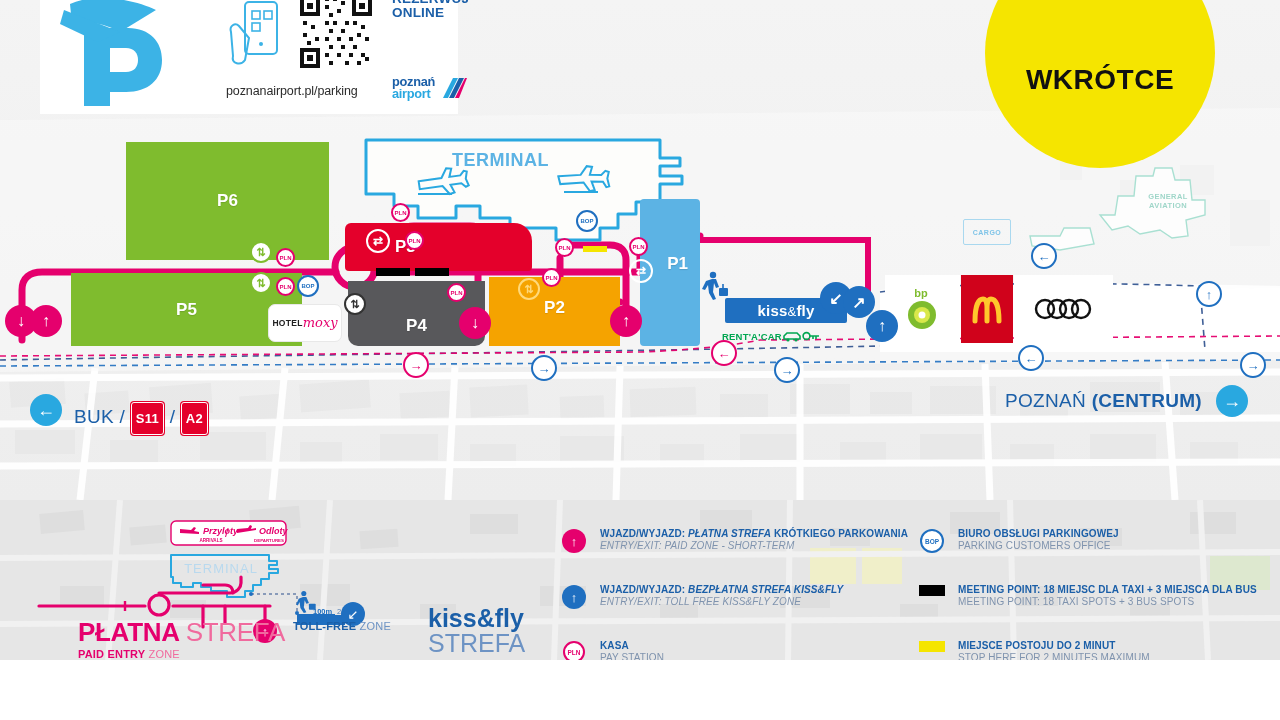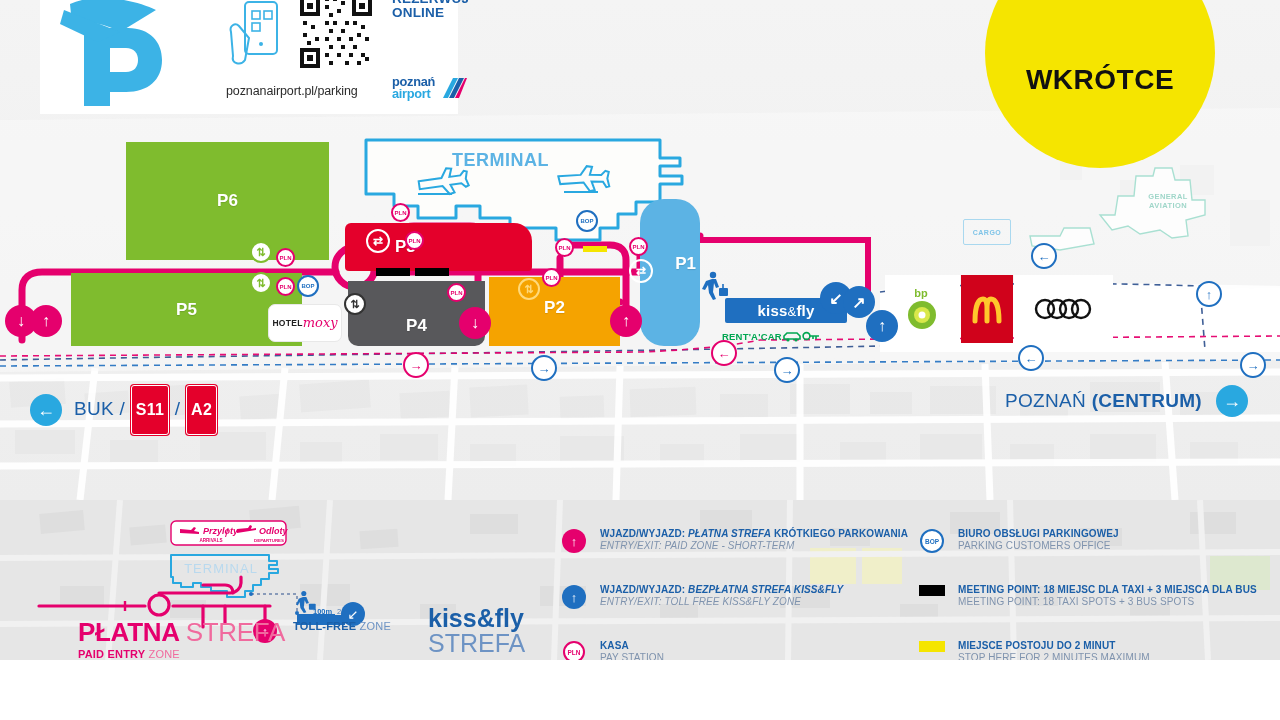--- a/index.html
+++ b/index.html
@@ -149,23 +149,24 @@
   .nav-left { position:absolute; left:30px; top:0; display:flex; align-items:center; gap:12px; }
   .nav-right { position:absolute; right:32px; top:0; display:flex; align-items:center; gap:14px; }
   .nav-circle {
     width:32px; height:32px; border-radius:50%; background:#29a8e0; color:#fff;
     display:flex; align-items:center; justify-content:center; font-size:18px;
   }
   .nav-text { font-size:19px; color:#1b5fa8; letter-spacing:.3px; }
   .nav-text .bold { font-weight:bold; }
   .road-badge {
     display:inline-flex; align-items:center; justify-content:center;
-    background:#e4002b; color:#fff; font-size:16px; font-weight:bold;
-    border:1.4px solid #fff; border-radius:3px; padding:15px 4px; min-width:22px;
+    background:#e4002b; color:#fff; font-size:13px; font-weight:bold;
+    border:1.4px solid #fff; border-radius:3px; padding:8px 4px; min-width:22px;
     box-shadow:0 0 0 1px #e4002b;
+    margin-top:17px;
   }
   .slash { font-size:19px; color:#1b5fa8; }
 
   
   .legend { position:absolute; left:0; top:500px; width:1280px; height:175px; }
   .legend-diagram { position:absolute; left:25px; top:15px; width:520px; height:150px; }
 
   .zone-pl { position:absolute; left:78px; top:118px; }
   .zone-title { font-size:26px; font-weight:bold; letter-spacing:-.3px; line-height:28px; }
   .zone-sub { font-size:11px; font-weight:bold; letter-spacing:.2px; margin-top:2px;}
@@ -313,21 +314,21 @@
     </div>
     <div class="lot p3" style="justify-content:flex-start;padding-left:50px;">
       <span class="lot-label">P3</span>
     </div>
     <div class="lot p4" style="align-items:flex-end;padding-bottom:10px;">
       <span class="lot-label">P4</span>
     </div>
     <div class="lot p2" style="padding-bottom:8px;">
       <span class="lot-label">P2</span>
     </div>
-    <div class="lot p1" style="align-items:flex-start;padding-top:55px;justify-content:flex-end;padding-right:4px;border-radius:24px;">
+    <div class="lot p1" style="align-items:flex-start;padding-top:55px;justify-content:flex-end;padding-right:12px;">
       <span class="lot-label">P1</span>
     </div>
 
     <div class="terminal-label">TERMINAL</div>
 
     <div class="hotel">
       <div class="h1">HOTEL</div>
       <div class="h2">moxy</div>
     </div>
 

